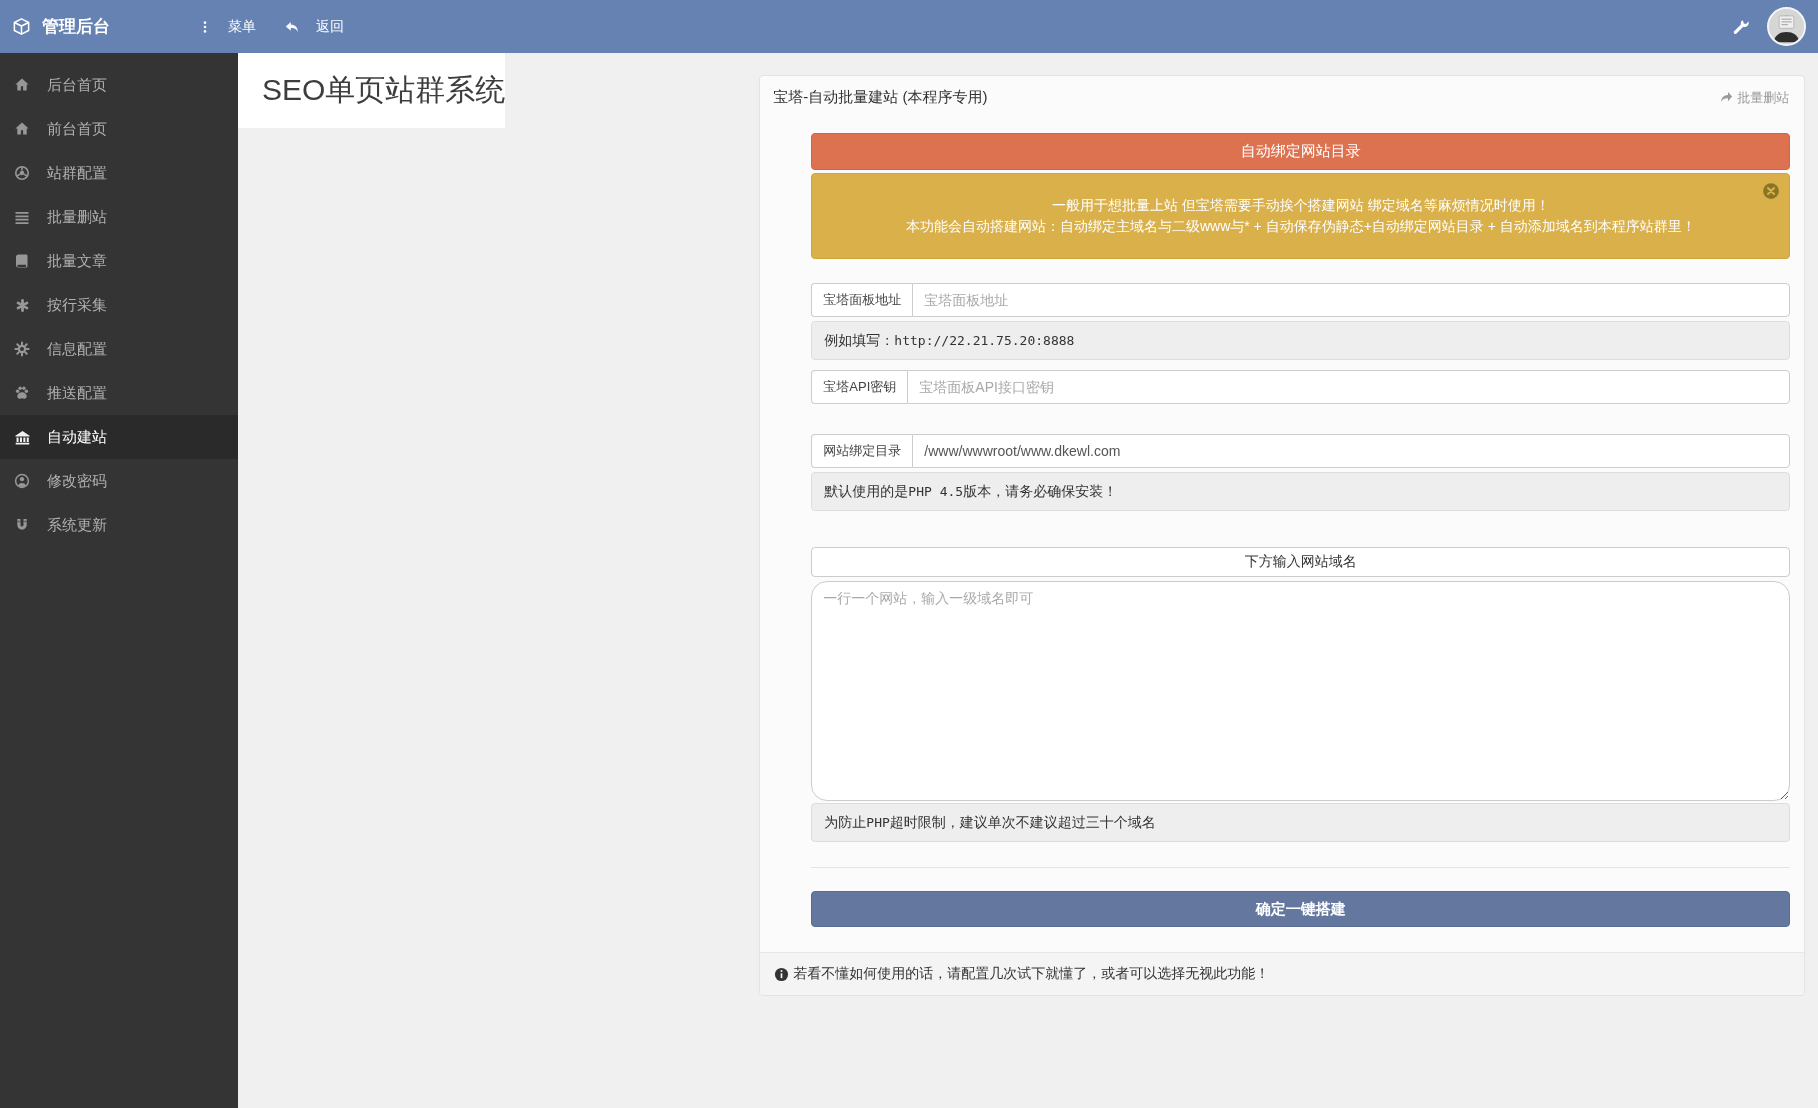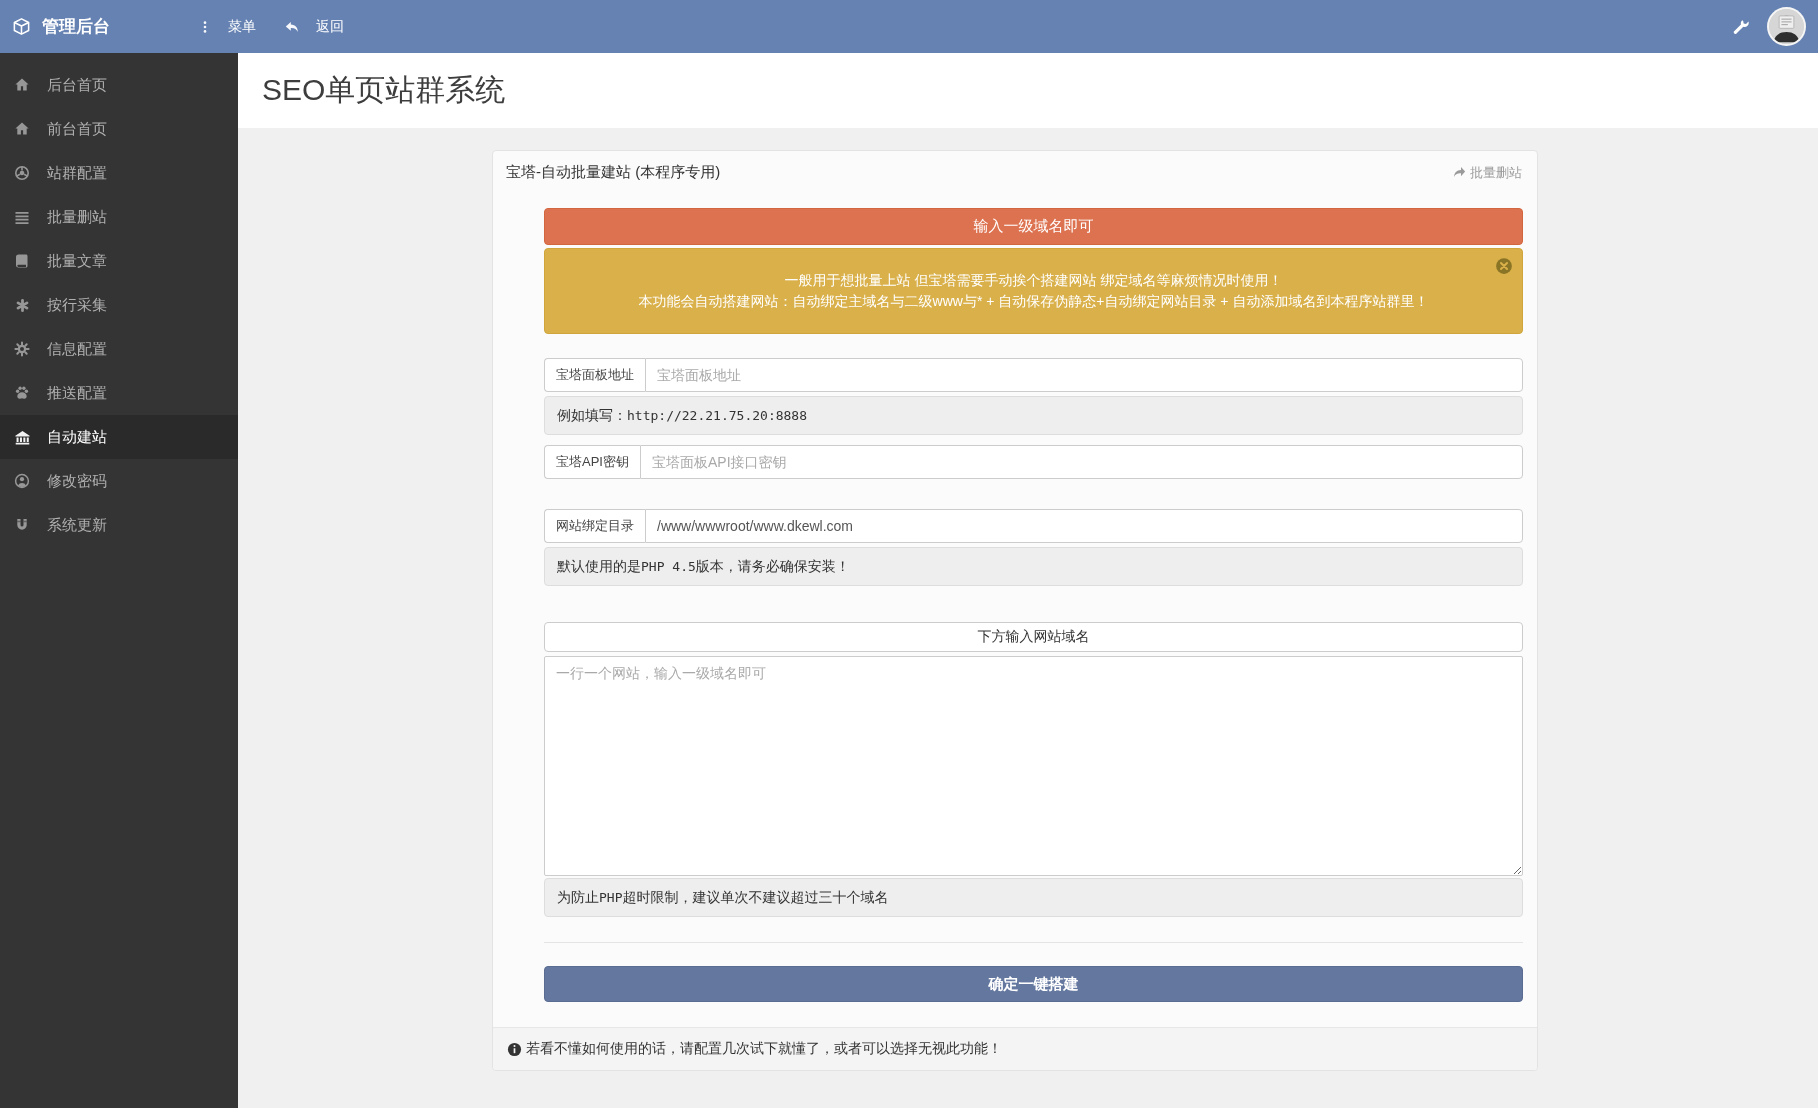--- a/index.html
+++ b/index.html
@@ -21,21 +21,21 @@
             overflow:hidden; background:#d6d6d6; cursor:pointer; }
 
   
   .shell { display:flex; height:1055px; }
   .sidebar { width:238px; background:#343434; padding-top:10px; flex:none; }
   .side-item { height:44px; display:flex; align-items:center; gap:16px; padding:0 13px; color:#b0b0b0; font-size:15px; cursor:pointer; }
   .side-item .icon { width:18px; display:flex; justify-content:center; color:#979797; flex:none; }
   .side-item.active { background:#2a2a2a; color:#fff; }
   .side-item.active .icon { color:#f2f2f2; }
 
-  .main { flex:1; display:flex; flex-direction:column; background:#f0f0f0; min-width:0; }
+  .main { flex:1; display:flex; flex-direction:row; background:#f0f0f0; min-width:0; }
   .content-header { height:75px; background:#fff; display:flex; align-items:center; padding-left:24px; flex:none; }
   .content-header h1 { margin:0; font-size:30px; font-weight:400; color:#3d3d3d; }
   .content { padding-top:22px; }
 
   
   .panel { width:1046px; margin-left:254px; background:#fbfbfb; border:1px solid #e3e3e3; border-radius:4px; }
   .panel-heading { display:flex; align-items:center; justify-content:space-between; padding:12px 15px 8px 13px; }
   .panel-title { font-size:15px; font-weight:normal; color:#333; }
   .panel-action { display:flex; align-items:center; gap:3px; color:#9a9a9a; font-size:13px; cursor:pointer; text-decoration:none; }
   .panel-body { padding:18px 14px 25px 51px; }
@@ -53,21 +53,21 @@
             font-size:14px; color:#555; background:#fff; outline:none; font-family:inherit; min-width:0; }
   .iinput::placeholder { color:#a9a9a9; }
 
   .well { background:#eee; border:1px solid #ddd; border-radius:4px; padding:8px 12px;
           font-size:14px; color:#333; line-height:20px; margin-bottom:10px; }
   .well code, .footnote code { font-family:"DejaVu Sans Mono","Liberation Mono",monospace; font-size:13px; }
   .gap-lg { margin-bottom:30px; }
 
   .domains-head { margin-top:36px; margin-bottom:4px; border:1px solid #ccc; background:#fff; border-radius:4px;
                   text-align:center; font-size:14px; color:#333; padding:5px 0; }
-  .domains-area { width:100%; height:220px; border:1px solid #ccc; border-radius:2px; background:#fff;
+  .domains-area { width:100%; height:220px; border:1px solid #ccc; border-radius:16px; background:#fff;
                   padding:8px 11px; font-size:14px; color:#b91c1c; resize:vertical; font-family:inherit;
                   outline:none; margin-bottom:2px; display:block; }
   .domains-area::placeholder { color:#a9a9a9; }
 
   hr.sep { border:0; border-top:1px solid #e4e4e4; margin:25px 0 23px; }
   .btn-submit { display:block; width:100%; height:36px; background:#64779f; border:1px solid #5a6c92;
                 border-radius:4px; color:#fff; font-size:15px; font-weight:bold; cursor:pointer; font-family:inherit; }
 
   .panel-footer { background:#f4f4f4; border-top:1px solid #e7e7e7; border-radius:0 0 4px 4px;
                   padding:12px 14px; font-size:14px; color:#333; display:flex; align-items:center; gap:4px; }
@@ -241,21 +241,21 @@
               <svg width="15" height="15" viewBox="0 0 16 16" fill="#9a9a9a">
                 <path d="M9.6 2.2v3C4.9 5.4 2.4 8 2.2 12.8c1.2-2.9 3.5-4.1 7.4-3.9v3l4.4-4.9z"></path>
               </svg>
             </span>
             <span>批量删站</span>
           </a>
         </div>
 
         <div class="panel-body">
 
-          <button class="btn-orange">输入一级域名即可</button>
+          <button class="btn-orange">自动绑定网站目录</button>
 
           <div class="alert">
             <span class="alert-close">
               <svg width="18" height="18" viewBox="0 0 16 16">
                 <circle cx="8" cy="8" r="7" fill="#8a7426"></circle>
                 <path d="M5.3 5.3l5.4 5.4M10.7 5.3 5.3 10.7" stroke="#d9b04a" stroke-width="1.8" stroke-linecap="round"></path>
               </svg>
             </span>
             <div>一般用于想批量上站 但宝塔需要手动挨个搭建网站 绑定域名等麻烦情况时使用！</div>
             <div>本功能会自动搭建网站：自动绑定主域名与二级www与* + 自动保存伪静态+自动绑定网站目录 + 自动添加域名到本程序站群里！</div>

